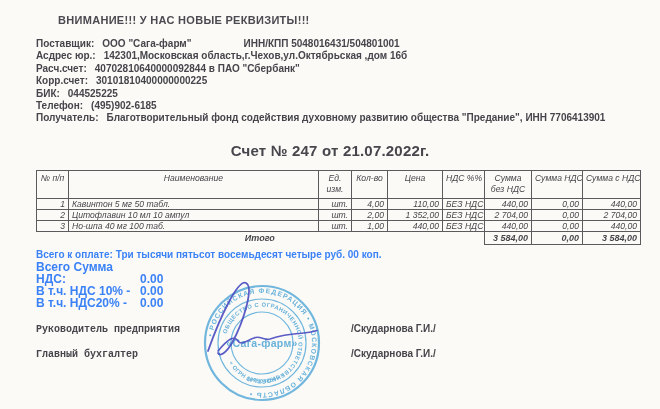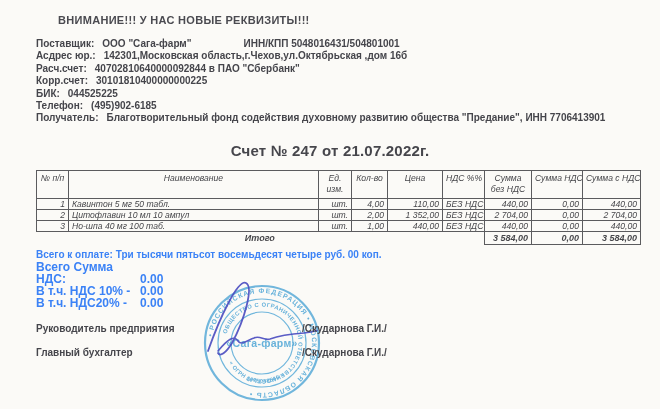--- a/index.html
+++ b/index.html
@@ -61,21 +61,21 @@
 
   .summary { margin:4px 0 0 36px; font-weight:700; color:#3b82f6; }
   .amount-words { font-size:10px; line-height:12px; }
   .sum-line { font-size:12px; line-height:12px; }
   .sum-label { display:inline-block; width:104px; }
   .sum-value { display:inline-block; }
 
   .sig-block { margin:14px 0 0 36px; position:relative; z-index:3; }
   .sig-row { font-size:10px; font-weight:700; color:#45454b; line-height:12px; }
   .sig-row + .sig-row { margin-top:12px; }
-  .sig-role { display:inline-block; width:266px; }
+  .sig-role { display:inline-block; width:315px;font-family:Liberation Mono, monospace; }
 
   .stamp-overlay { position:absolute; left:170px; top:253px; width:200px; height:156px; z-index:2; pointer-events:none; }
 </style>
 </head>
 <body>
 
 <div class="page">
 
   <div class="notice">ВНИМАНИЕ!!! У НАС НОВЫЕ РЕКВИЗИТЫ!!!</div>
 

